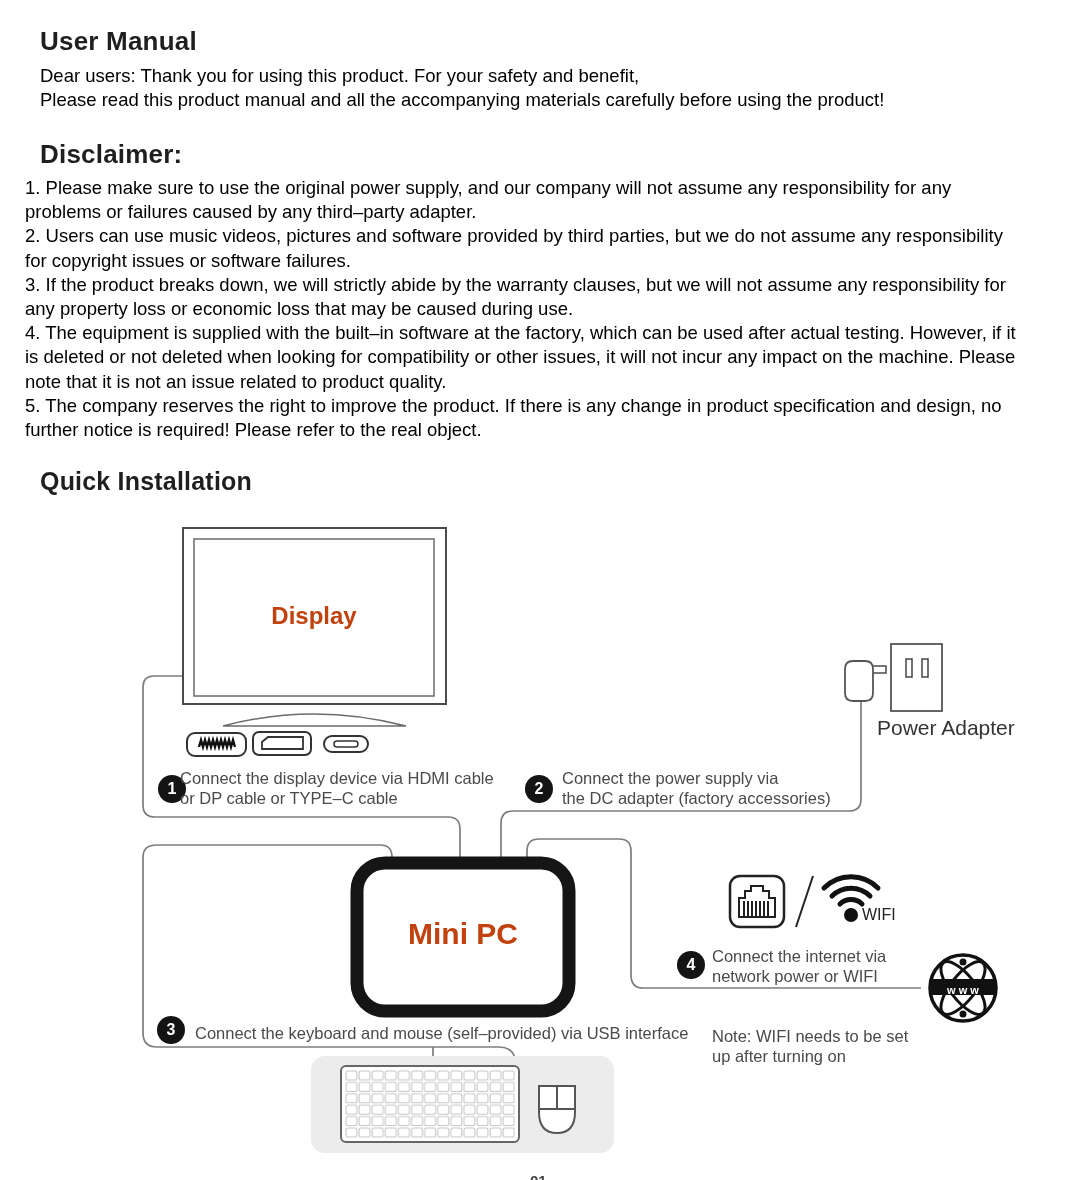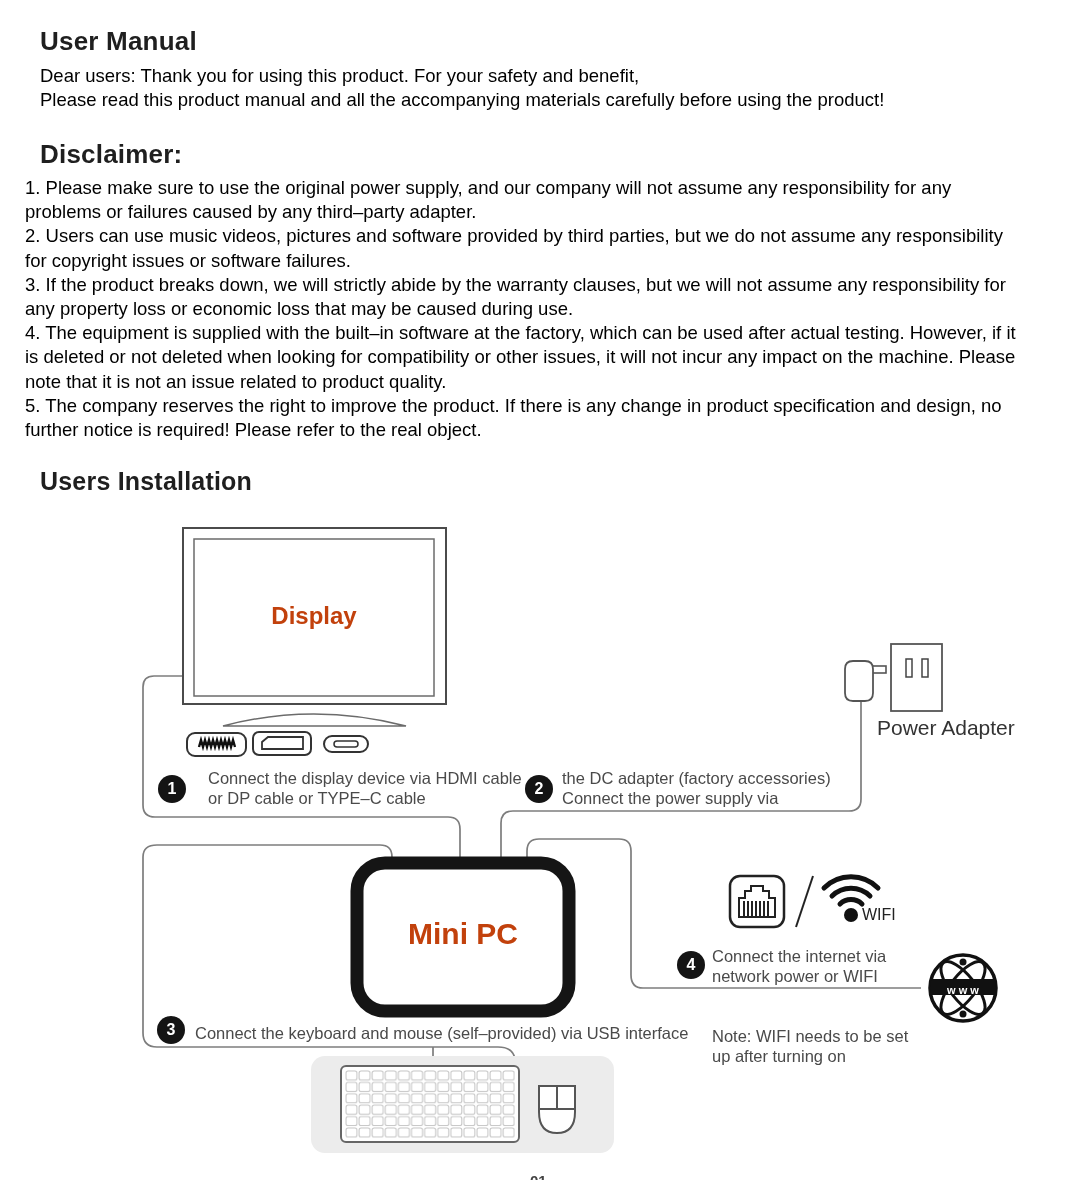--- a/index.html
+++ b/index.html
@@ -38,21 +38,21 @@
 <div class="abs h1" style="left:40px;top:139px;">Disclaimer:</div>
 
 <div class="abs body-text" style="left:25px;top:176px;">
   <p>1. Please make sure to use the original power supply, and our company will not assume any responsibility for any problems or failures caused by any third–party adapter.</p>
   <p>2. Users can use music videos, pictures and software provided by third parties, but we do not assume any responsibility for copyright issues or software failures.</p>
   <p>3. If the product breaks down, we will strictly abide by the warranty clauses, but we will not assume any responsibility for any property loss or economic loss that may be caused during use.</p>
   <p>4. The equipment is supplied with the built–in software at the factory, which can be used after actual testing. However, if it is deleted or not deleted when looking for compatibility or other issues, it will not incur any impact on the machine. Please note that it is not an issue related to product quality.</p>
   <p>5. The company reserves the right to improve the product. If there is any change in product specification and design, no further notice is required! Please refer to the real object.</p>
 </div>
 
-<div class="abs h2" style="left:40px;top:467px;">Users Installation</div>
+<div class="abs h2" style="left:40px;top:467px;">Quick Installation</div>
 
 <svg width="1078" height="1180" viewBox="0 0 1078 1180">
   <defs>
     <pattern id="keys" patternUnits="userSpaceOnUse" x="345" y="1070" width="13.1" height="11.4">
       <rect x="1" y="1" width="11" height="9" rx="2" fill="#ffffff" stroke="#c4c4c4" stroke-width="1"></rect>
     </pattern>
     <clipPath id="globeclip">
         <circle cx="963" cy="988" r="33"></circle>
       </clipPath>
   </defs>
@@ -146,29 +146,29 @@
 
 <div class="abs diagram-label" style="left:194px;top:602px;width:240px;font-size:24px;">Display</div>
 
 <div class="abs diagram-label" style="left:371px;top:917px;width:184px;font-size:30px;">Mini PC</div>
 
 <div class="abs pa-label" style="left:877px;top:716px;text-align:center;">Power Adapter</div>
 
 <div class="abs small-label" style="left:862px;top:906px;">WIFI</div>
 
 <div class="abs badge" style="left:158px;top:775px;">1</div>
-<div class="abs step-text" style="left:208px;top:768px;">
+<div class="abs step-text" style="left:180px;top:768px;">
   <div>Connect the display device via HDMI cable</div>
   <div>or DP cable or TYPE–C cable</div>
 </div>
 
 <div class="abs badge" style="left:525px;top:775px;">2</div>
 <div class="abs step-text" style="left:562px;top:768px;">
+  <div>Connect the power supply via</div>
   <div>the DC adapter (factory accessories)</div>
-  <div>Connect the power supply via</div>
 </div>
 
 <div class="abs badge" style="left:157px;top:1016px;">3</div>
 <div class="abs step-text" style="left:195px;top:1023px;">
   <div>Connect the keyboard and mouse (self–provided) via USB interface</div>
 </div>
 
 <div class="abs badge" style="left:677px;top:951px;">4</div>
 <div class="abs step-text" style="left:712px;top:946px;">
   <div>Connect the internet via</div>

